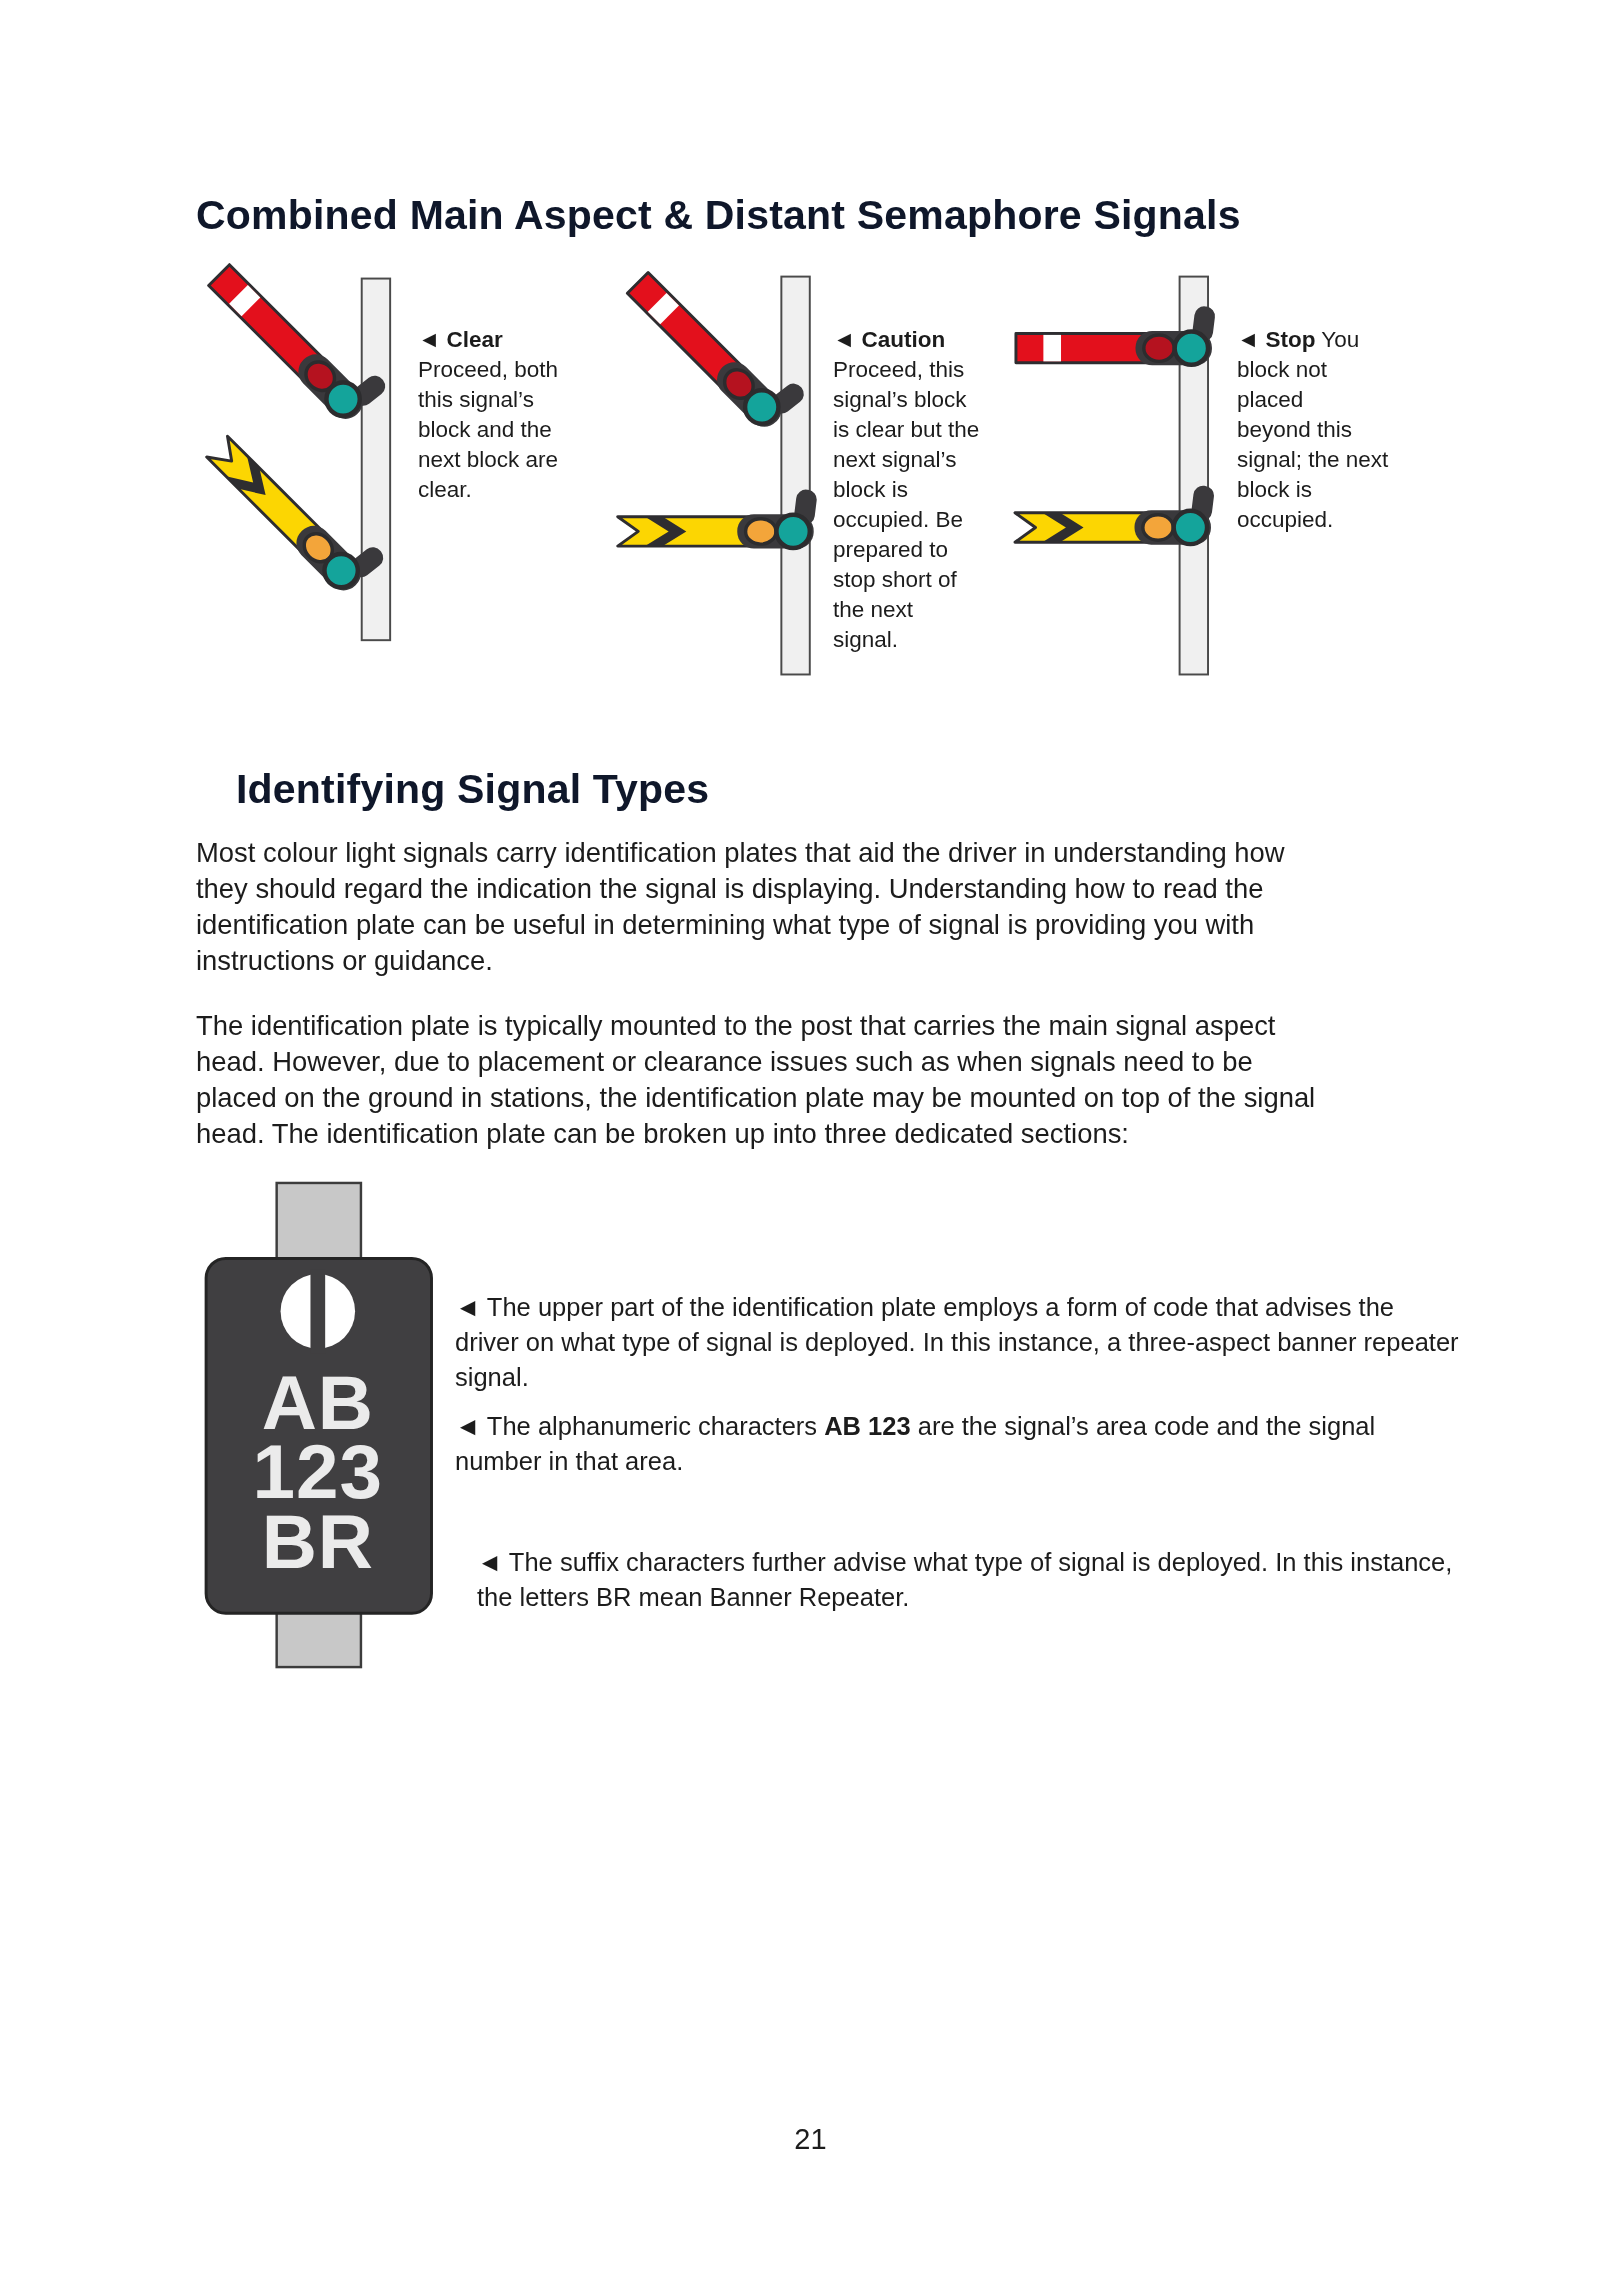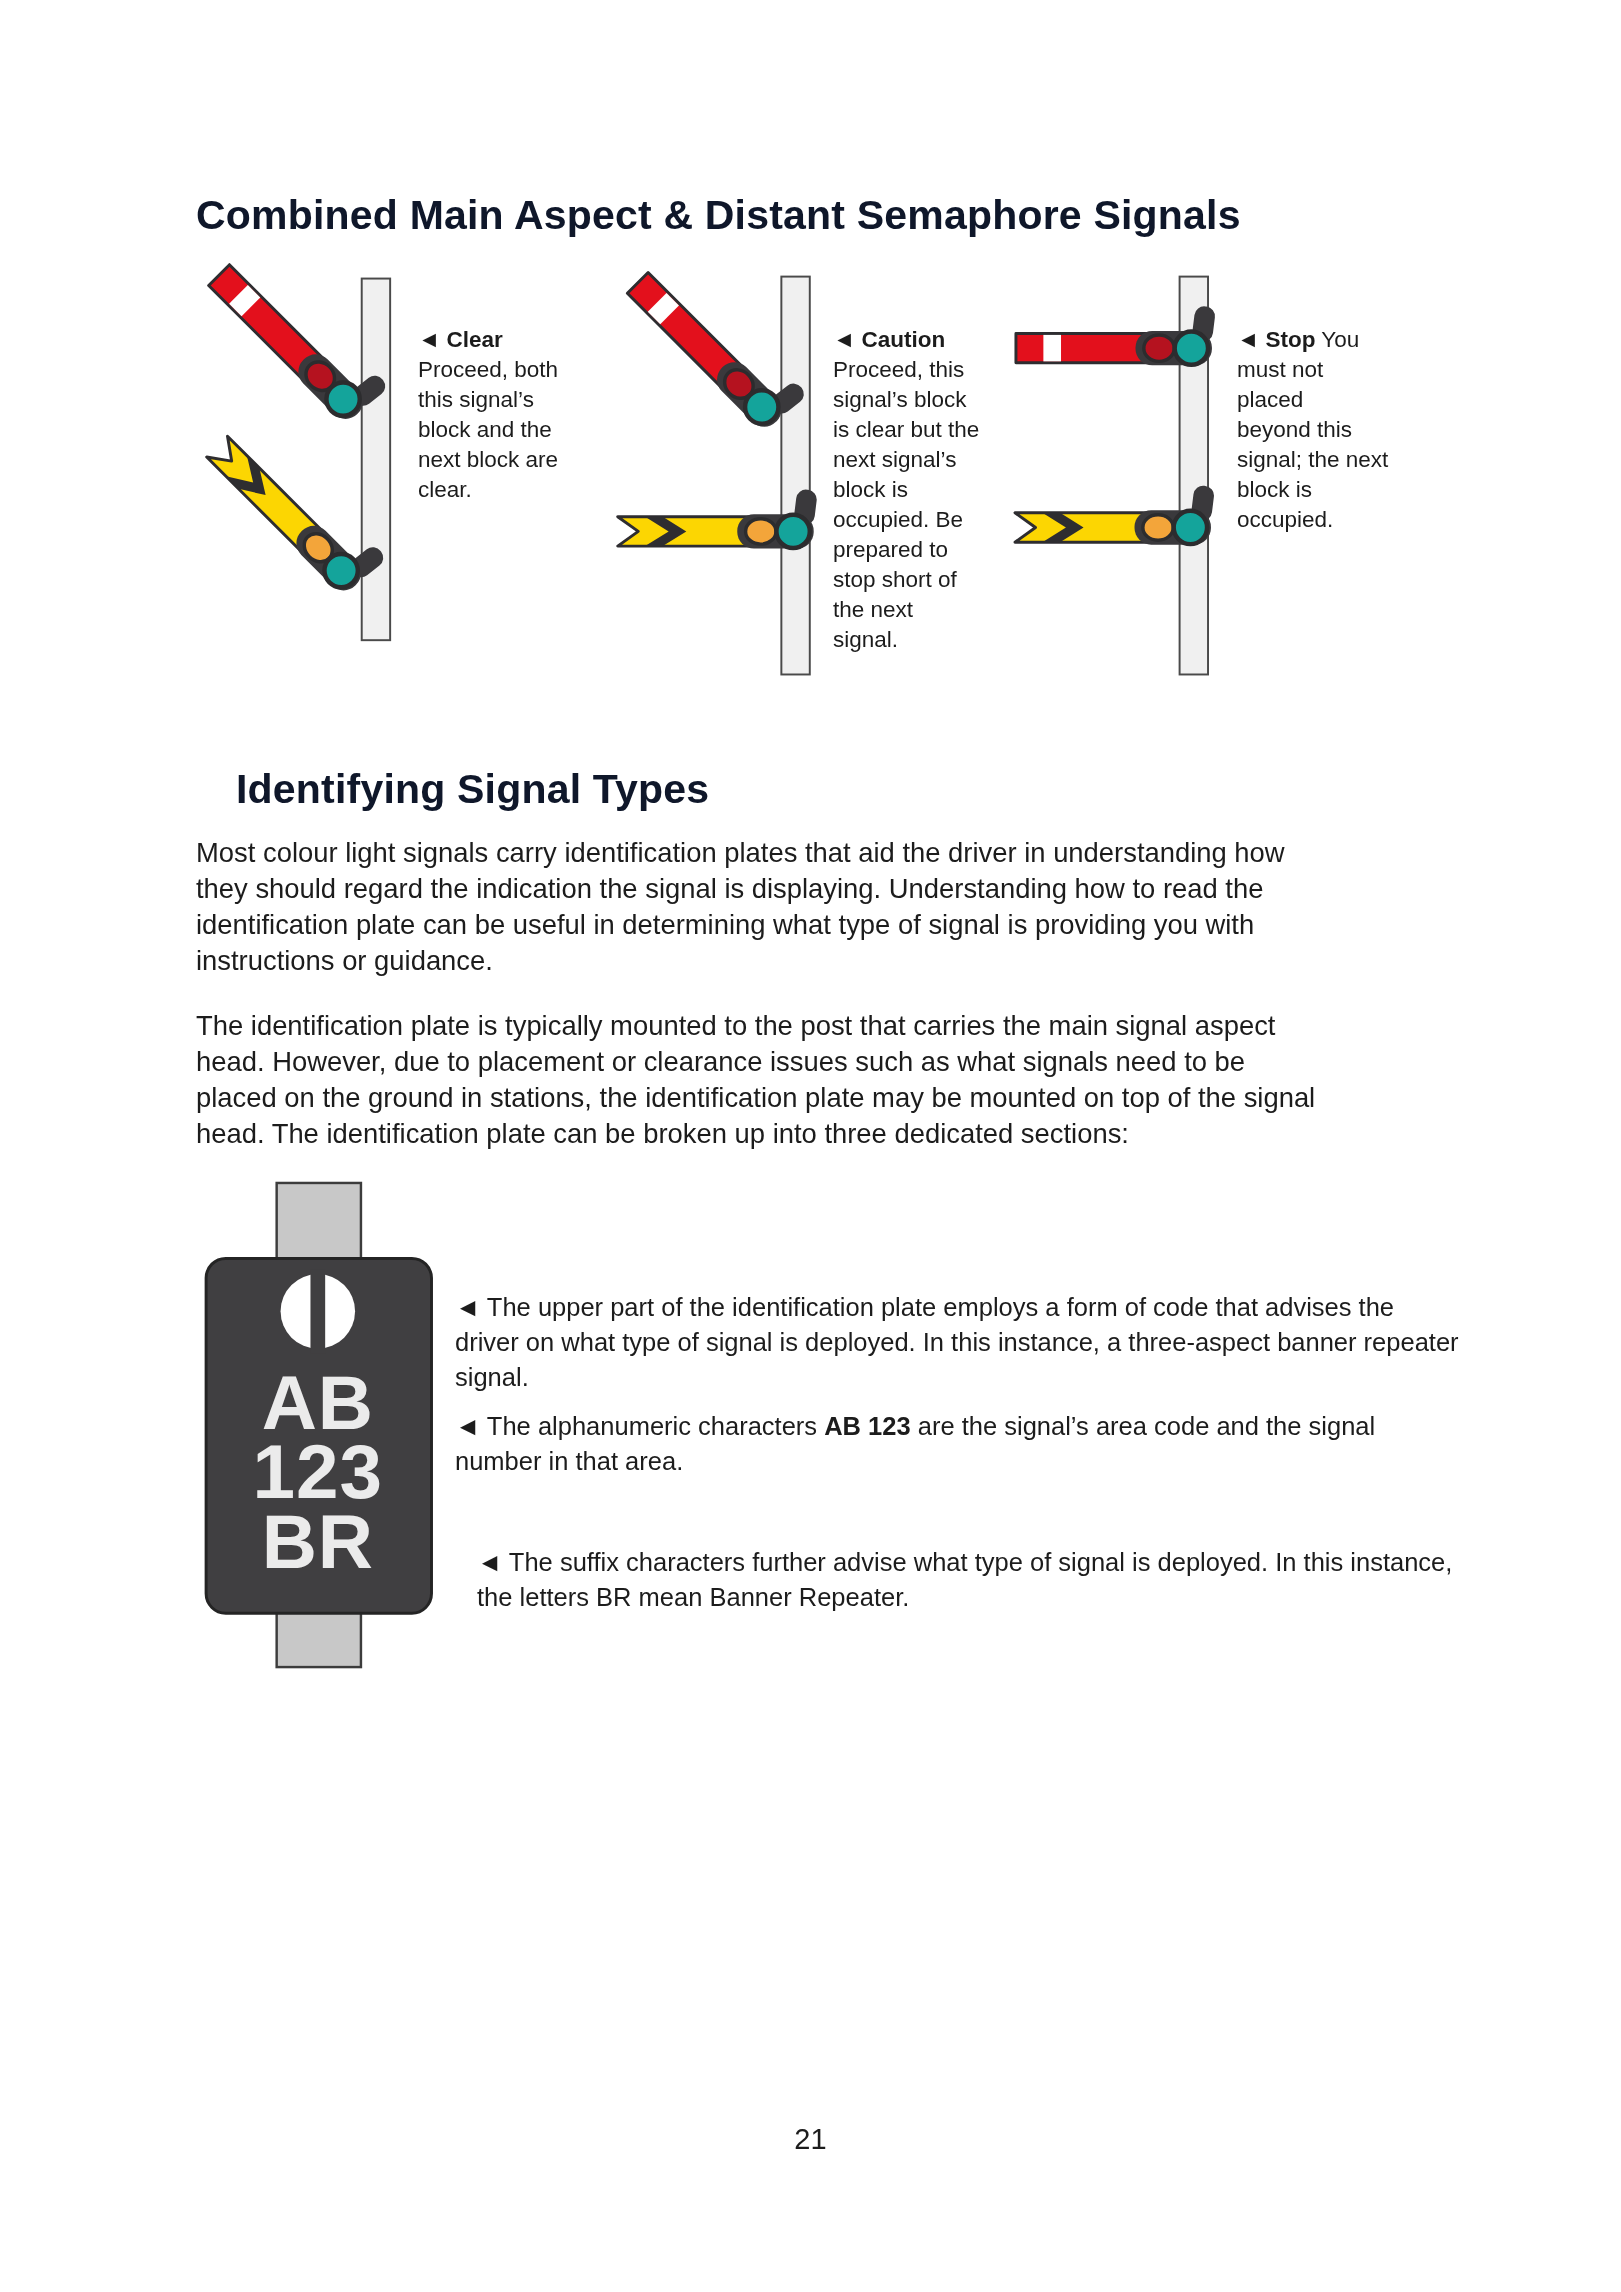--- a/index.html
+++ b/index.html
@@ -109,39 +109,39 @@
       <polygon class="arm-stroke" points="-179,-15 -41,-15 -41,15 -179,15 -158,0" fill="#fcd602"></polygon>
       <polygon points="-151,-15 -133,-15 -109,0 -133,15 -151,15 -127,0" fill="#2e2d30"></polygon>
       <rect x="-57" y="-17.5" width="78" height="35" rx="17" fill="#3a393c"></rect>
       <rect x="-1" y="-44" width="21" height="36" rx="10" transform="rotate(7)" fill="#3a393c"></rect>
       <ellipse class="lens" cx="-33" cy="0" rx="15.5" ry="13" fill="#f3a53a"></ellipse>
       <circle class="lens-big" cx="0" cy="0" r="17" fill="#14a49b"></circle>
     </g>
   </svg>
   <div class="abs caption" style="left:1237px;top:325px;width:196px;">
       <div class="ln"><b>◄ Stop</b><span> You</span></div>
-      <div class="ln"><span>must not</span></div>
+      <div class="ln"><span>block not</span></div>
       <div class="ln"><span>placed</span></div>
       <div class="ln"><span>beyond this</span></div>
       <div class="ln"><span>signal; the next</span></div>
       <div class="ln"><span>block is</span></div>
       <div class="ln"><span>occupied.</span></div>
     </div>
 
   <div class="abs h-title" style="left:196px;top:766px;margin-left:40px;">Identifying Signal Types</div>
 
   <div class="abs body-text" style="left:196px;top:835px;width:1274px;">
       <div class="ln"><span>Most colour light signals carry identification plates that aid the driver in understanding how</span></div>
       <div class="ln"><span>they should regard the indication the signal is displaying. Understanding how to read the</span></div>
       <div class="ln"><span>identification plate can be useful in determining what type of signal is providing you with</span></div>
       <div class="ln"><span>instructions or guidance.</span></div>
     </div>
   <div class="abs body-text" style="left:196px;top:1008px;width:1274px;">
       <div class="ln"><span>The identification plate is typically mounted to the post that carries the main signal aspect</span></div>
-      <div class="ln"><span>head. However, due to placement or clearance issues such as what signals need to be</span></div>
+      <div class="ln"><span>head. However, due to placement or clearance issues such as when signals need to be</span></div>
       <div class="ln"><span>placed on the ground in stations, the identification plate may be mounted on top of the signal</span></div>
       <div class="ln"><span>head. The identification plate can be broken up into three dedicated sections:</span></div>
     </div>
 
   <svg class="abs" style="left:206px;top:1181px;" width="255" height="490" viewBox="0 0 260 500">
     <rect class="plate-post" x="72" y="2" width="86" height="494" fill="#c8c8c8"></rect>
     <rect x="0" y="79" width="230" height="362" rx="20" stroke="#242424" stroke-width="3" fill="#403f41"></rect>
     <g>
       <circle cx="114" cy="133" r="38" fill="#ffffff"></circle>
       <rect x="106.5" y="90" width="15" height="86" fill="#403f41"></rect>

